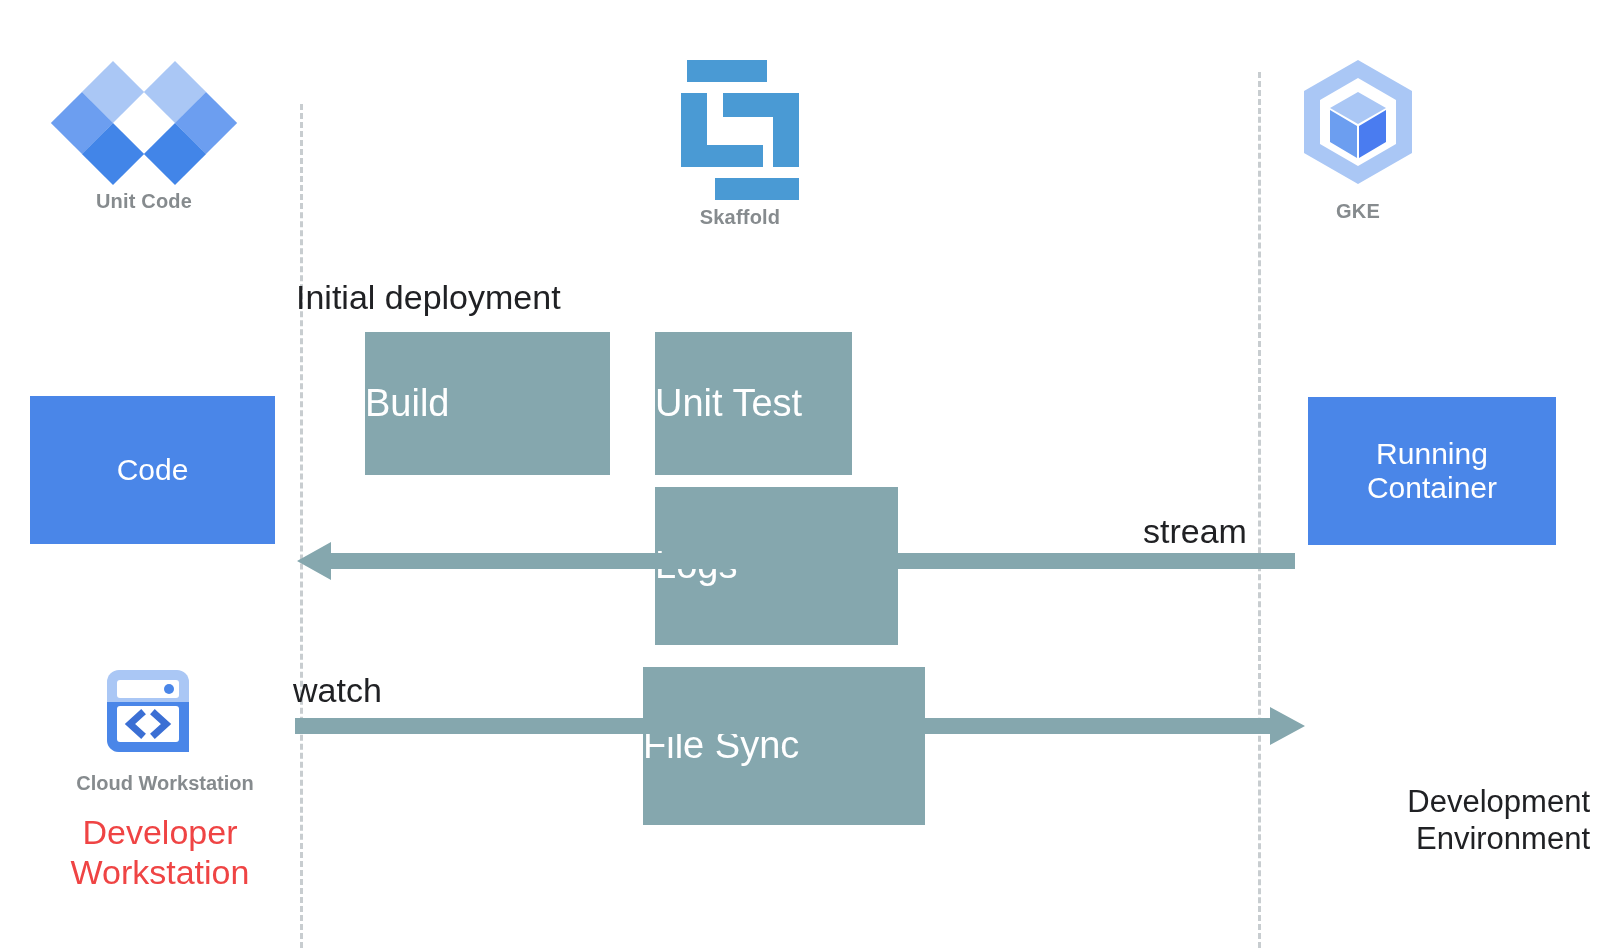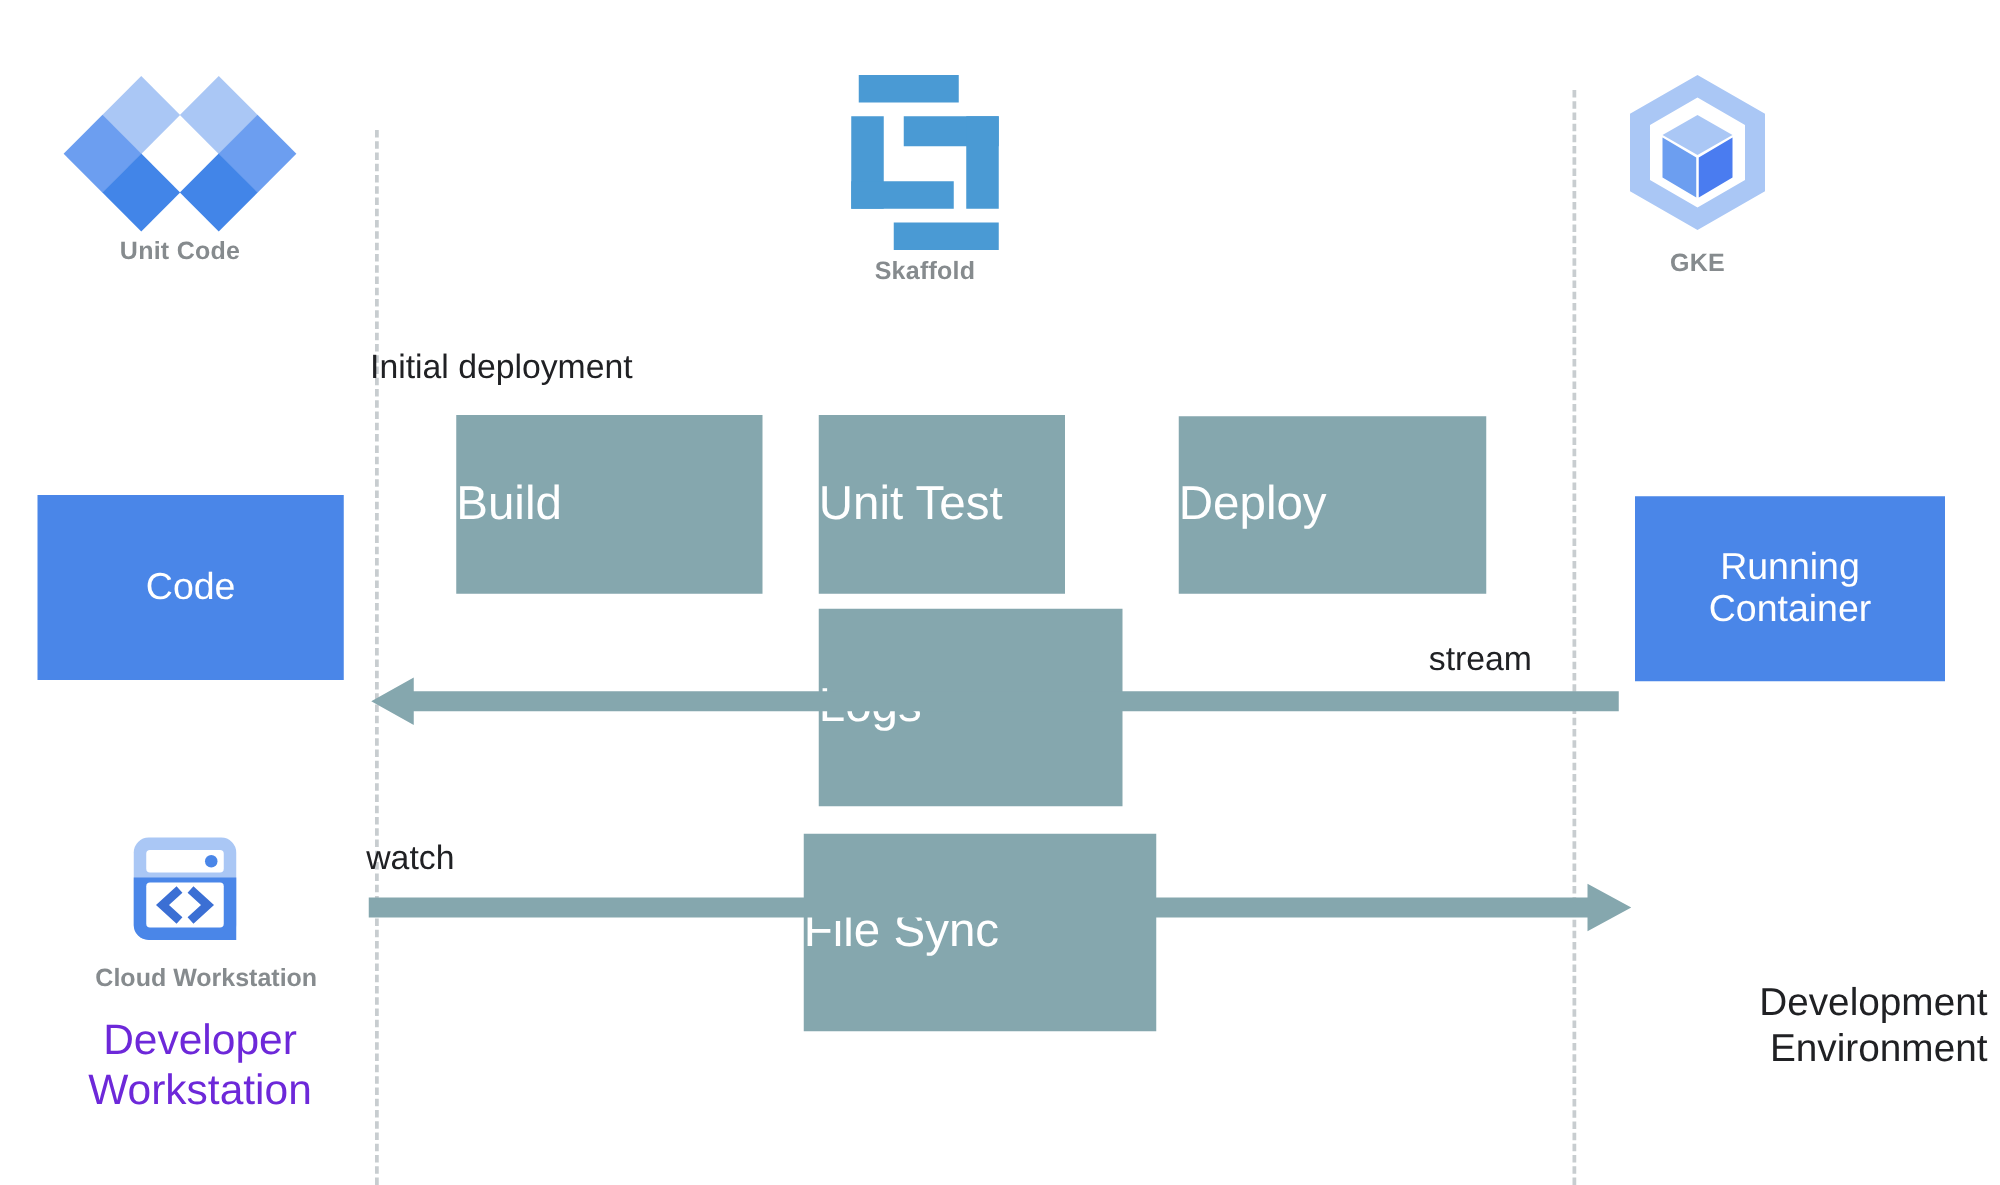--- a/index.html
+++ b/index.html
@@ -119,21 +119,21 @@
     color: #868b8e;
     white-space: nowrap;
   }
   #label-developer-workstation {
     position: absolute;
     left: 10px; top: 812px;
     width: 300px;
     text-align: center;
     font-size: 34px;
     line-height: 1.18;
-    color: #6d28d9;
+    color: #ef4444;
   }
   #label-development-environment {
     position: absolute;
     left: 1300px; top: 783px;
     width: 290px;
     text-align: right;
     font-size: 31px;
     line-height: 1.2;
     color: #202124;
   }
@@ -160,21 +160,21 @@
   .arrow-svg {
     position: absolute;
     overflow: visible;
   }
   #arrow-stream  { left: 285px; top: 535px; width: 1010px; height: 52px; }
   #arrow-watch   { left: 295px; top: 700px; width: 1020px; height: 52px; }
 
   
   .edge-label {
     position: absolute;
-    font-size: 27px;
+    font-size: 34px;
     color: #202124;
     white-space: nowrap;
   }
   #label-initial-deployment { left: 296px;  top: 278px; }
   #label-stream             { left: 1143px; top: 512px; }
   #label-watch              { left: 293px;  top: 671px; }
 </style>
 </head>
 <body>
 
@@ -230,23 +230,20 @@
       <span>Container</span>
     </span>
   </div>
 
   <div class="teal-box" id="box-build">
     <span>Build</span>
   </div>
   <div class="teal-box" id="box-unittest">
     <span>Unit Test</span>
   </div>
-  <div class="teal-box" id="box-deploy">
-    <span>Deploy</span>
-  </div>
   <div class="teal-box" id="box-logs">
     <span>Logs</span>
   </div>
   <div class="teal-box" id="box-filesync">
     <span>File Sync</span>
   </div>
 
   <svg class="arrow-svg" id="arrow-stream">
     <polygon points="12,26 46,7 46,18 1010,18 1010,34 46,34 46,45" fill="#85a7ae"></polygon>
   </svg>

